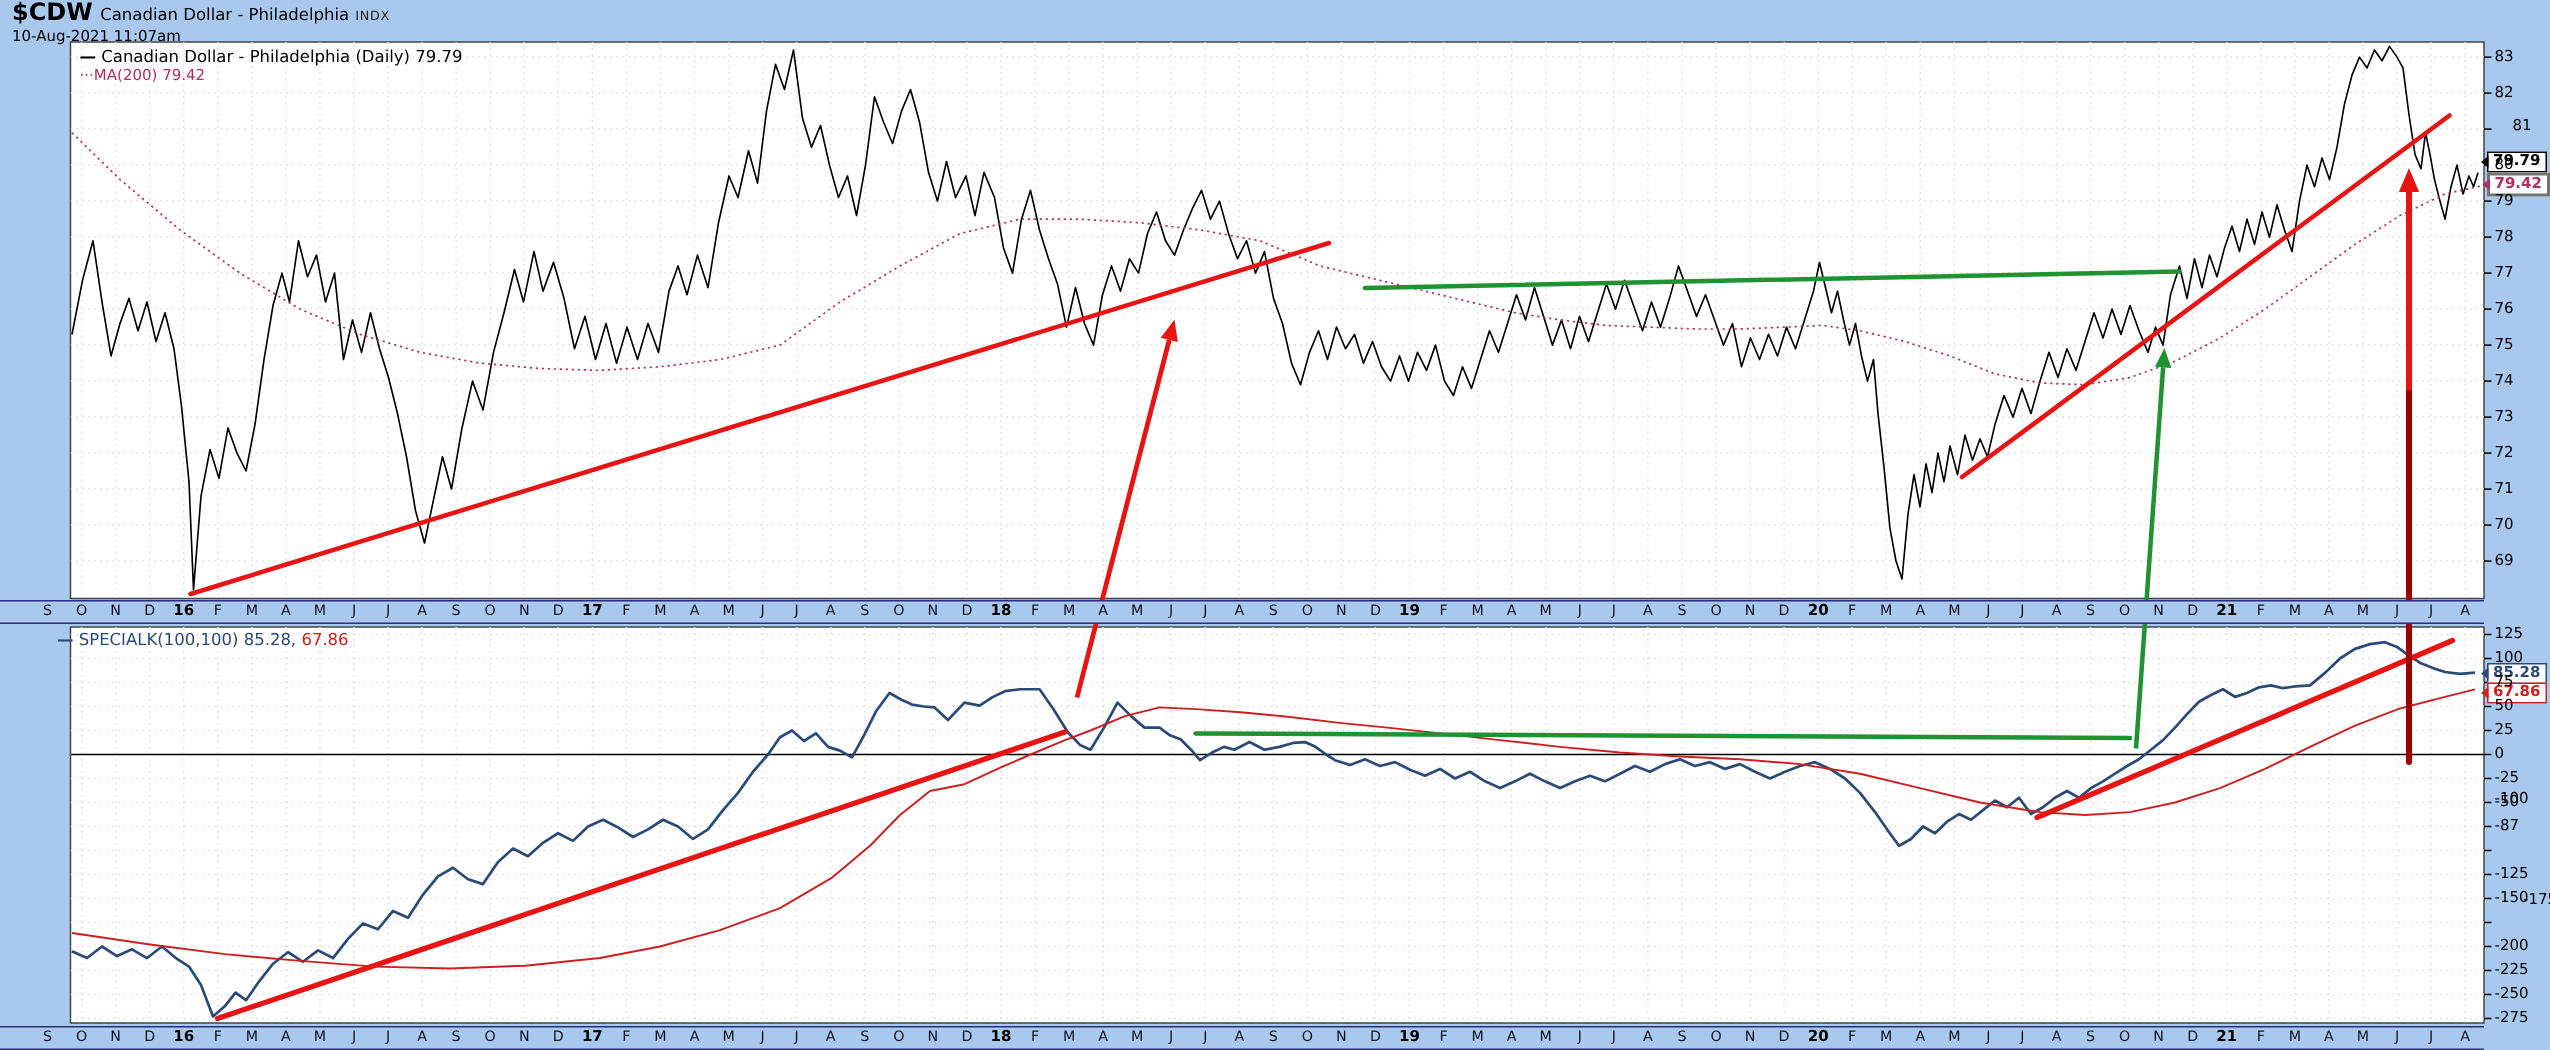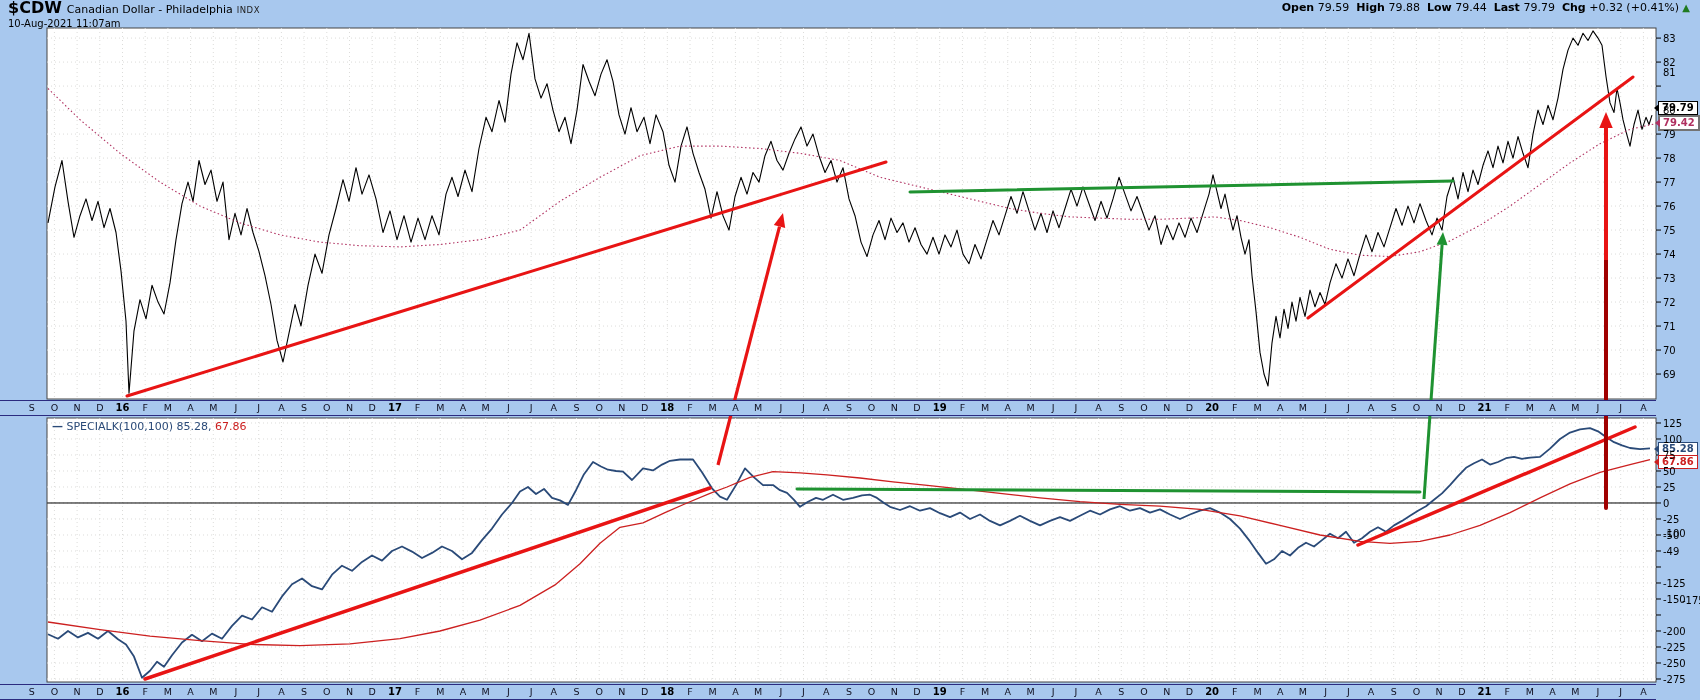--- a/index.html
+++ b/index.html
@@ -46,21 +46,20 @@
 </head>
 <body>
 
 <div class="stage">
 
   <div class="hdr-left">
     <div><span class="sym">$CDW</span><span class="symname">Canadian Dollar - Philadelphia</span><span class="symtype">INDX</span></div>
     <div class="dateline">10-Aug-2021 11:07am</div>
   </div>
   <div class="hdr-right">
-    <div class="quote" id="quote-line"><b>Open</b><span> 79.59</span><b>High</b><span> 79.88</span><b>Low</b><span> 79.44</span><b>Last</b><span> 79.79</span><b>Chg</b><span> +0.32 (+0.41%)</span><span class="chg-arrow"> ▲</span></div>
   </div>
 
   <svg id="chart" width="1700" height="700">
       <rect x="47" y="28" width="1609" height="371" fill="#ffffff" stroke="#444444" stroke-width="1"></rect>
       <clipPath id="clip-main">
         <rect x="47" y="28" width="1609" height="371"></rect>
       </clipPath>
       <rect x="47" y="418" width="1609" height="264" fill="#ffffff" stroke="#444444" stroke-width="1"></rect>
       <clipPath id="clip-lower">
         <rect x="47" y="418" width="1609" height="264"></rect>
@@ -439,54 +438,58 @@
       <span class="mlab yr" style="left: 1484.5px;">21</span>
       <span class="mlab" style="left: 1507.2px;">F</span>
       <span class="mlab" style="left: 1529.9px;">M</span>
       <span class="mlab" style="left: 1552.6px;">A</span>
       <span class="mlab" style="left: 1575.3px;">M</span>
       <span class="mlab" style="left: 1598px;">J</span>
       <span class="mlab" style="left: 1620.7px;">J</span>
       <span class="mlab" style="left: 1643.4px;">A</span>
     </div>
 
-  <div class="legend" style="left:52px;top:420px;">
+  <div class="legend" style="left:53px;top:31px;">
+    <div class="lg1"><b>—</b> <span>Canadian Dollar - Philadelphia (Daily) 79.79</span></div>
+    <div class="lg2"><span>···</span><span>MA(200) 79.42</span></div>
+  </div>
+  <div class="legend" style="left:38px;top:420px;">
     <div class="lglower"><b>—</b> <span>SPECIALK(100,100) 85.28,</span> <span class="lg-red">67.86</span></div>
   </div>
 
   <div class="tag tag-black" style="top:101px;">79.79</div>
   <div class="tag tag-ma" style="top:115px;">79.42</div>
   <div class="tag tag-navy" style="top:442px;">85.28</div>
   <div class="tag tag-red" style="top:455px;">67.86</div>
 
   <div id="yticks">
       <div class="ytick" style="top: 38.0789px;">83</div>
       <div class="ytick" style="top: 62.0763px;">82</div>
-      <div class="ytick" style="top: 72px;">81</div>
+      <div class="ytick" style="top: 84px; margin-left: 12px;">81</div>
       <div class="ytick" style="top: 110.071px;">80</div>
       <div class="ytick" style="top: 134.069px;">79</div>
       <div class="ytick" style="top: 158.066px;">78</div>
       <div class="ytick" style="top: 182.063px;">77</div>
       <div class="ytick" style="top: 206.061px;">76</div>
       <div class="ytick" style="top: 230.058px;">75</div>
       <div class="ytick" style="top: 254.056px;">74</div>
       <div class="ytick" style="top: 278.053px;">73</div>
       <div class="ytick" style="top: 302.05px;">72</div>
       <div class="ytick" style="top: 326.048px;">71</div>
       <div class="ytick" style="top: 350.045px;">70</div>
       <div class="ytick" style="top: 374.043px;">69</div>
       <div class="ytick" style="top: 422.992px;">125</div>
       <div class="ytick" style="top: 438.992px;">100</div>
       <div class="ytick" style="top: 454.992px;">75</div>
       <div class="ytick" style="top: 470.992px;">50</div>
       <div class="ytick" style="top: 486.992px;">25</div>
       <div class="ytick" style="top: 502.992px;">0</div>
       <div class="ytick" style="top: 518.992px;">-25</div>
       <div class="ytick" style="top: 534.992px;">-50</div>
-      <div class="ytick" style="top: 550.992px;">-49</div>
+      <div class="ytick" style="top: 550.992px;">-87</div>
       <div class="ytick" style="top: 533px; text-align: right;">-100</div>
       <div class="ytick" style="top: 582.992px;">-125</div>
       <div class="ytick" style="top: 598.992px;">-150</div>
       <div class="ytick" style="top: 600px; margin-left: 19px;">-175</div>
       <div class="ytick" style="top: 630.992px;">-200</div>
       <div class="ytick" style="top: 646.992px;">-225</div>
       <div class="ytick" style="top: 662.992px;">-250</div>
       <div class="ytick" style="top: 678.992px;">-275</div>
     </div>
 </div>

